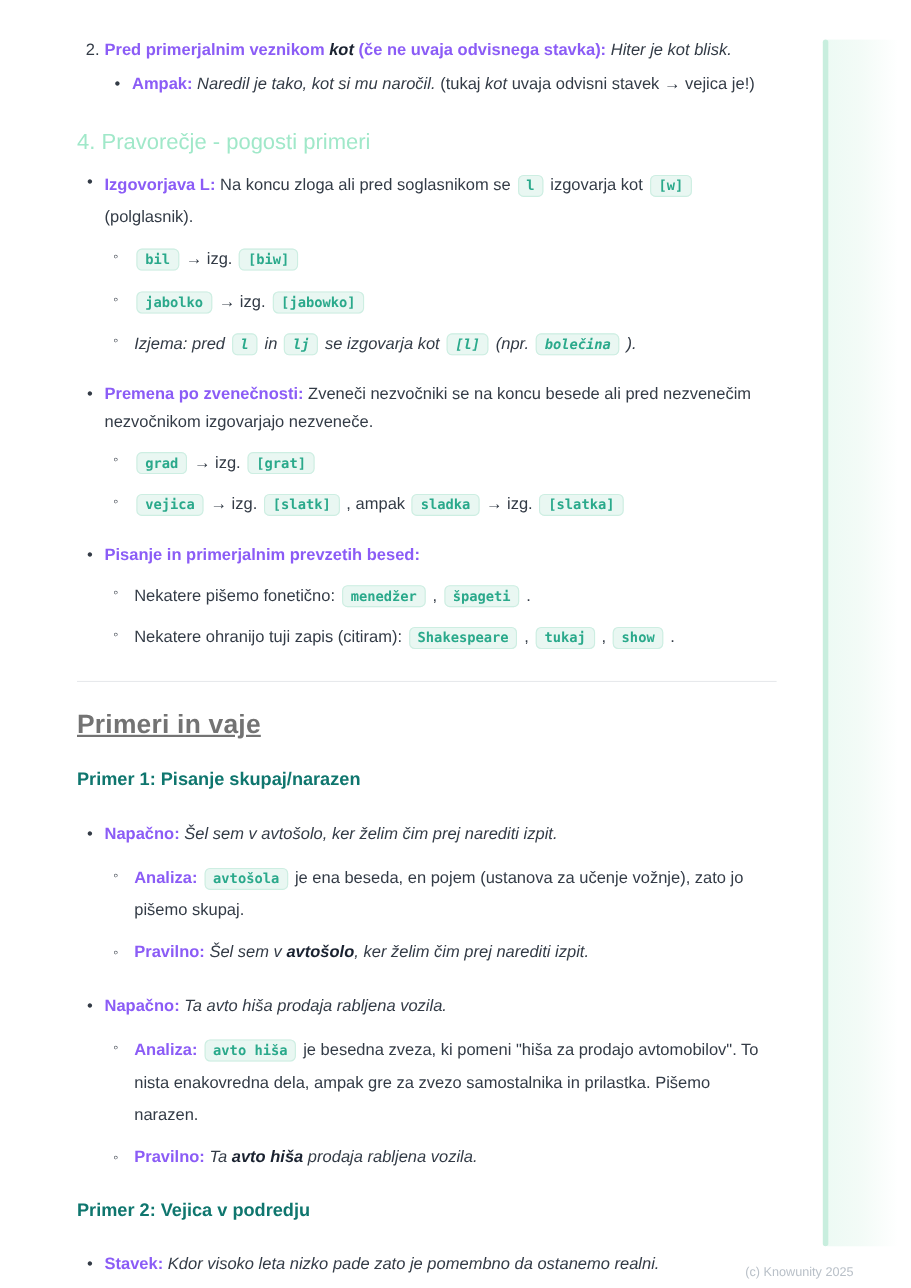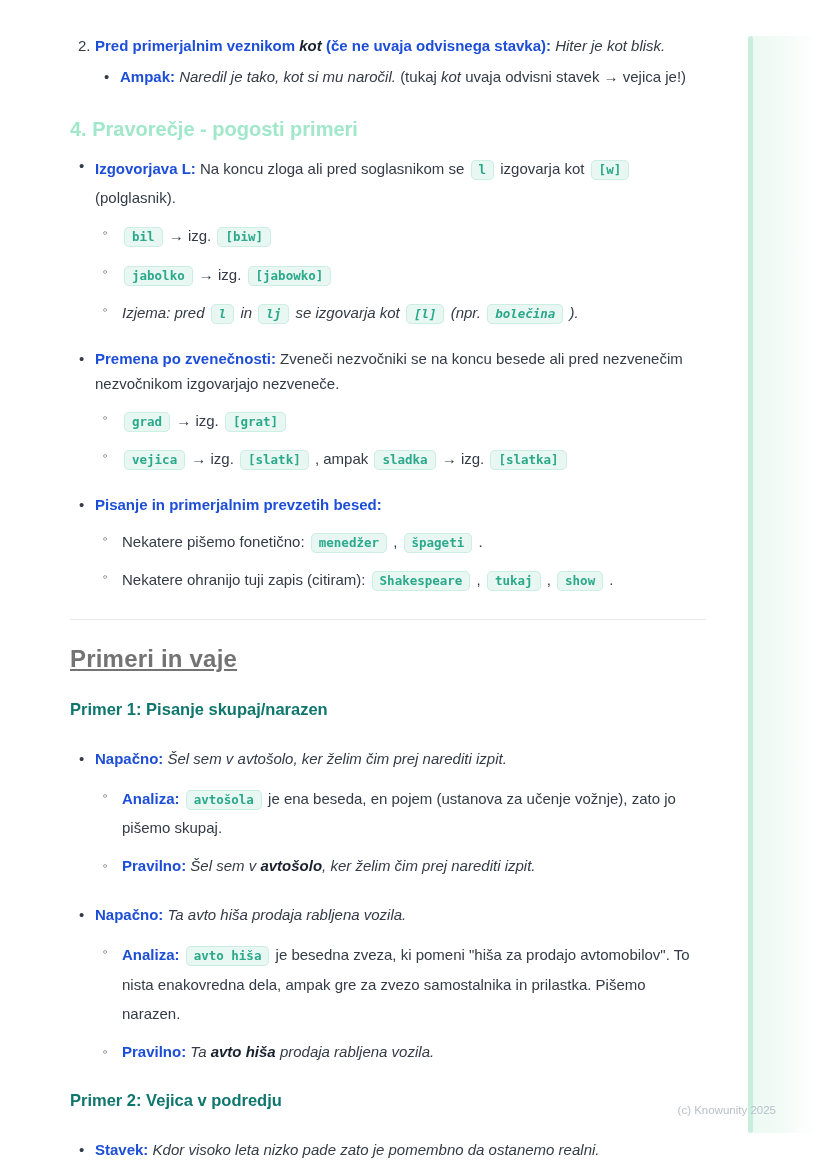--- a/index.html
+++ b/index.html
@@ -24,47 +24,47 @@
   .ol-item > .marker { width:17px; }
   .l1 { padding-left:9px; margin-top:14px; }
   .l1 > .marker { width:16px; font-size:15px; }
   .l1-ampak { padding-left:34px; margin-top:6px; }
   .l1-ampak > .marker { width:16px; }
   .l2 { padding-left:33px; margin-top:9px; }
   .l2 > .marker { width:19px; font-size:13px; padding-top:1px; }
   .txt { flex:1 1 auto; min-width:0; }
   .txt-chips { line-height:1.95; }
 
-  .b  { font-weight:700; color:#1d4ed8; }
+  .b  { font-weight:700; color:#8b5cf6; }
   .i  { font-style:italic; }
   .bi { font-weight:700; font-style:italic; color:#1a2230; }
   .italic-ctx { font-style:italic; }
 
   .chip {
     font-family:"DejaVu Sans Mono", monospace;
     font-size:12.5px; font-weight:700; color:#2aa98b;
     background:#e9f7f2; border:1px solid #cdeee2; border-radius:5px;
     padding:1px 7px 2px; margin:0 2px; white-space:nowrap;
   }
 
   h2.mint {
     margin:24px 0 0 0; font-size:24px; line-height:1.25;
     color:#737373; font-weight:700; letter-spacing:0.2px;text-decoration:underline;
   }
   h3.mint {
     margin:26px 0 6px 0; font-size:20px; line-height:1.3;
-    color:#a0e8c9; font-weight:700;
+    color:#a0e8c9; font-weight:400;
   }
   h4.dark { margin:22px 0 0 0; font-size:16.5px; color:#0f766e; font-weight:700; }
   h4.primer2 { }
 
   hr.sep { border:none; border-top:1px solid #e7e9ec; margin:24px 0 0 0; }
 
   .watermark {
-    position:absolute; top:1101px; right:52px; z-index:3;
+    position:absolute; top:1148px; right:52px; z-index:3;
     font-size:11.5px; color:#b9c0c8;
   }
   .mt12 { margin-top:12px; }
   .mt24 { margin-top:24px; }
 </style>
 </head>
 <body>
 
 <div class="page">
   <div class="edge-panel"></div>

